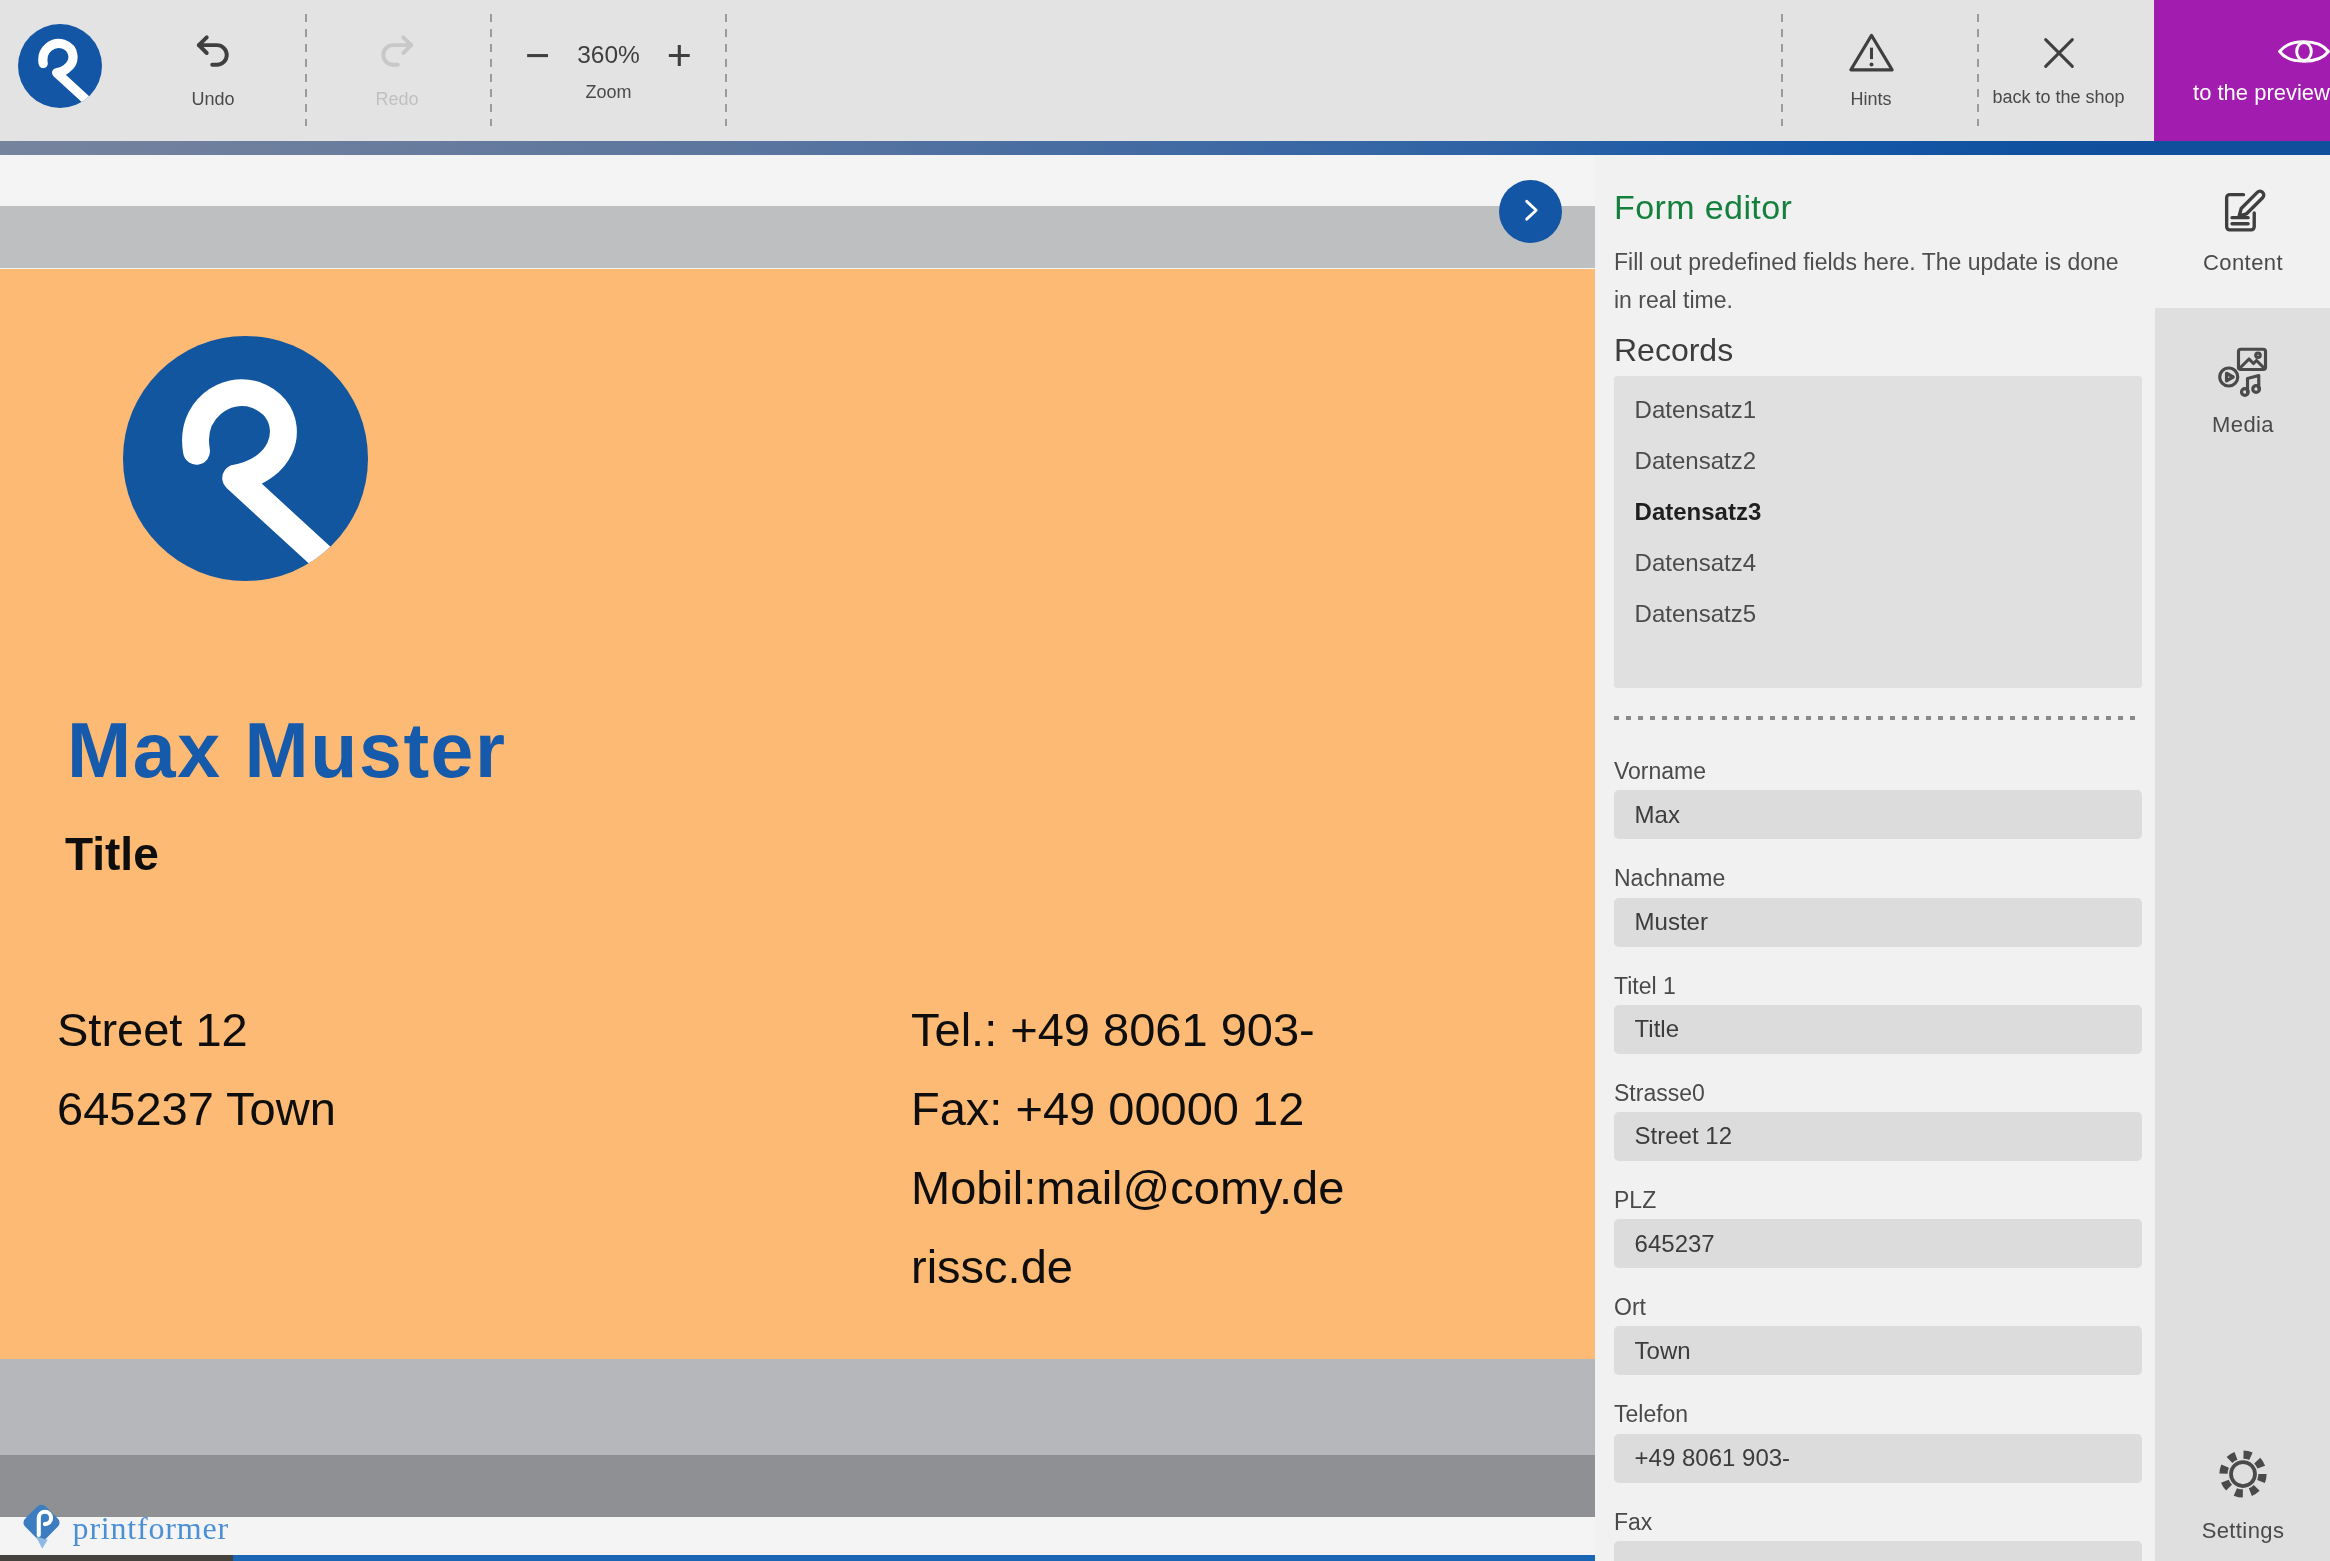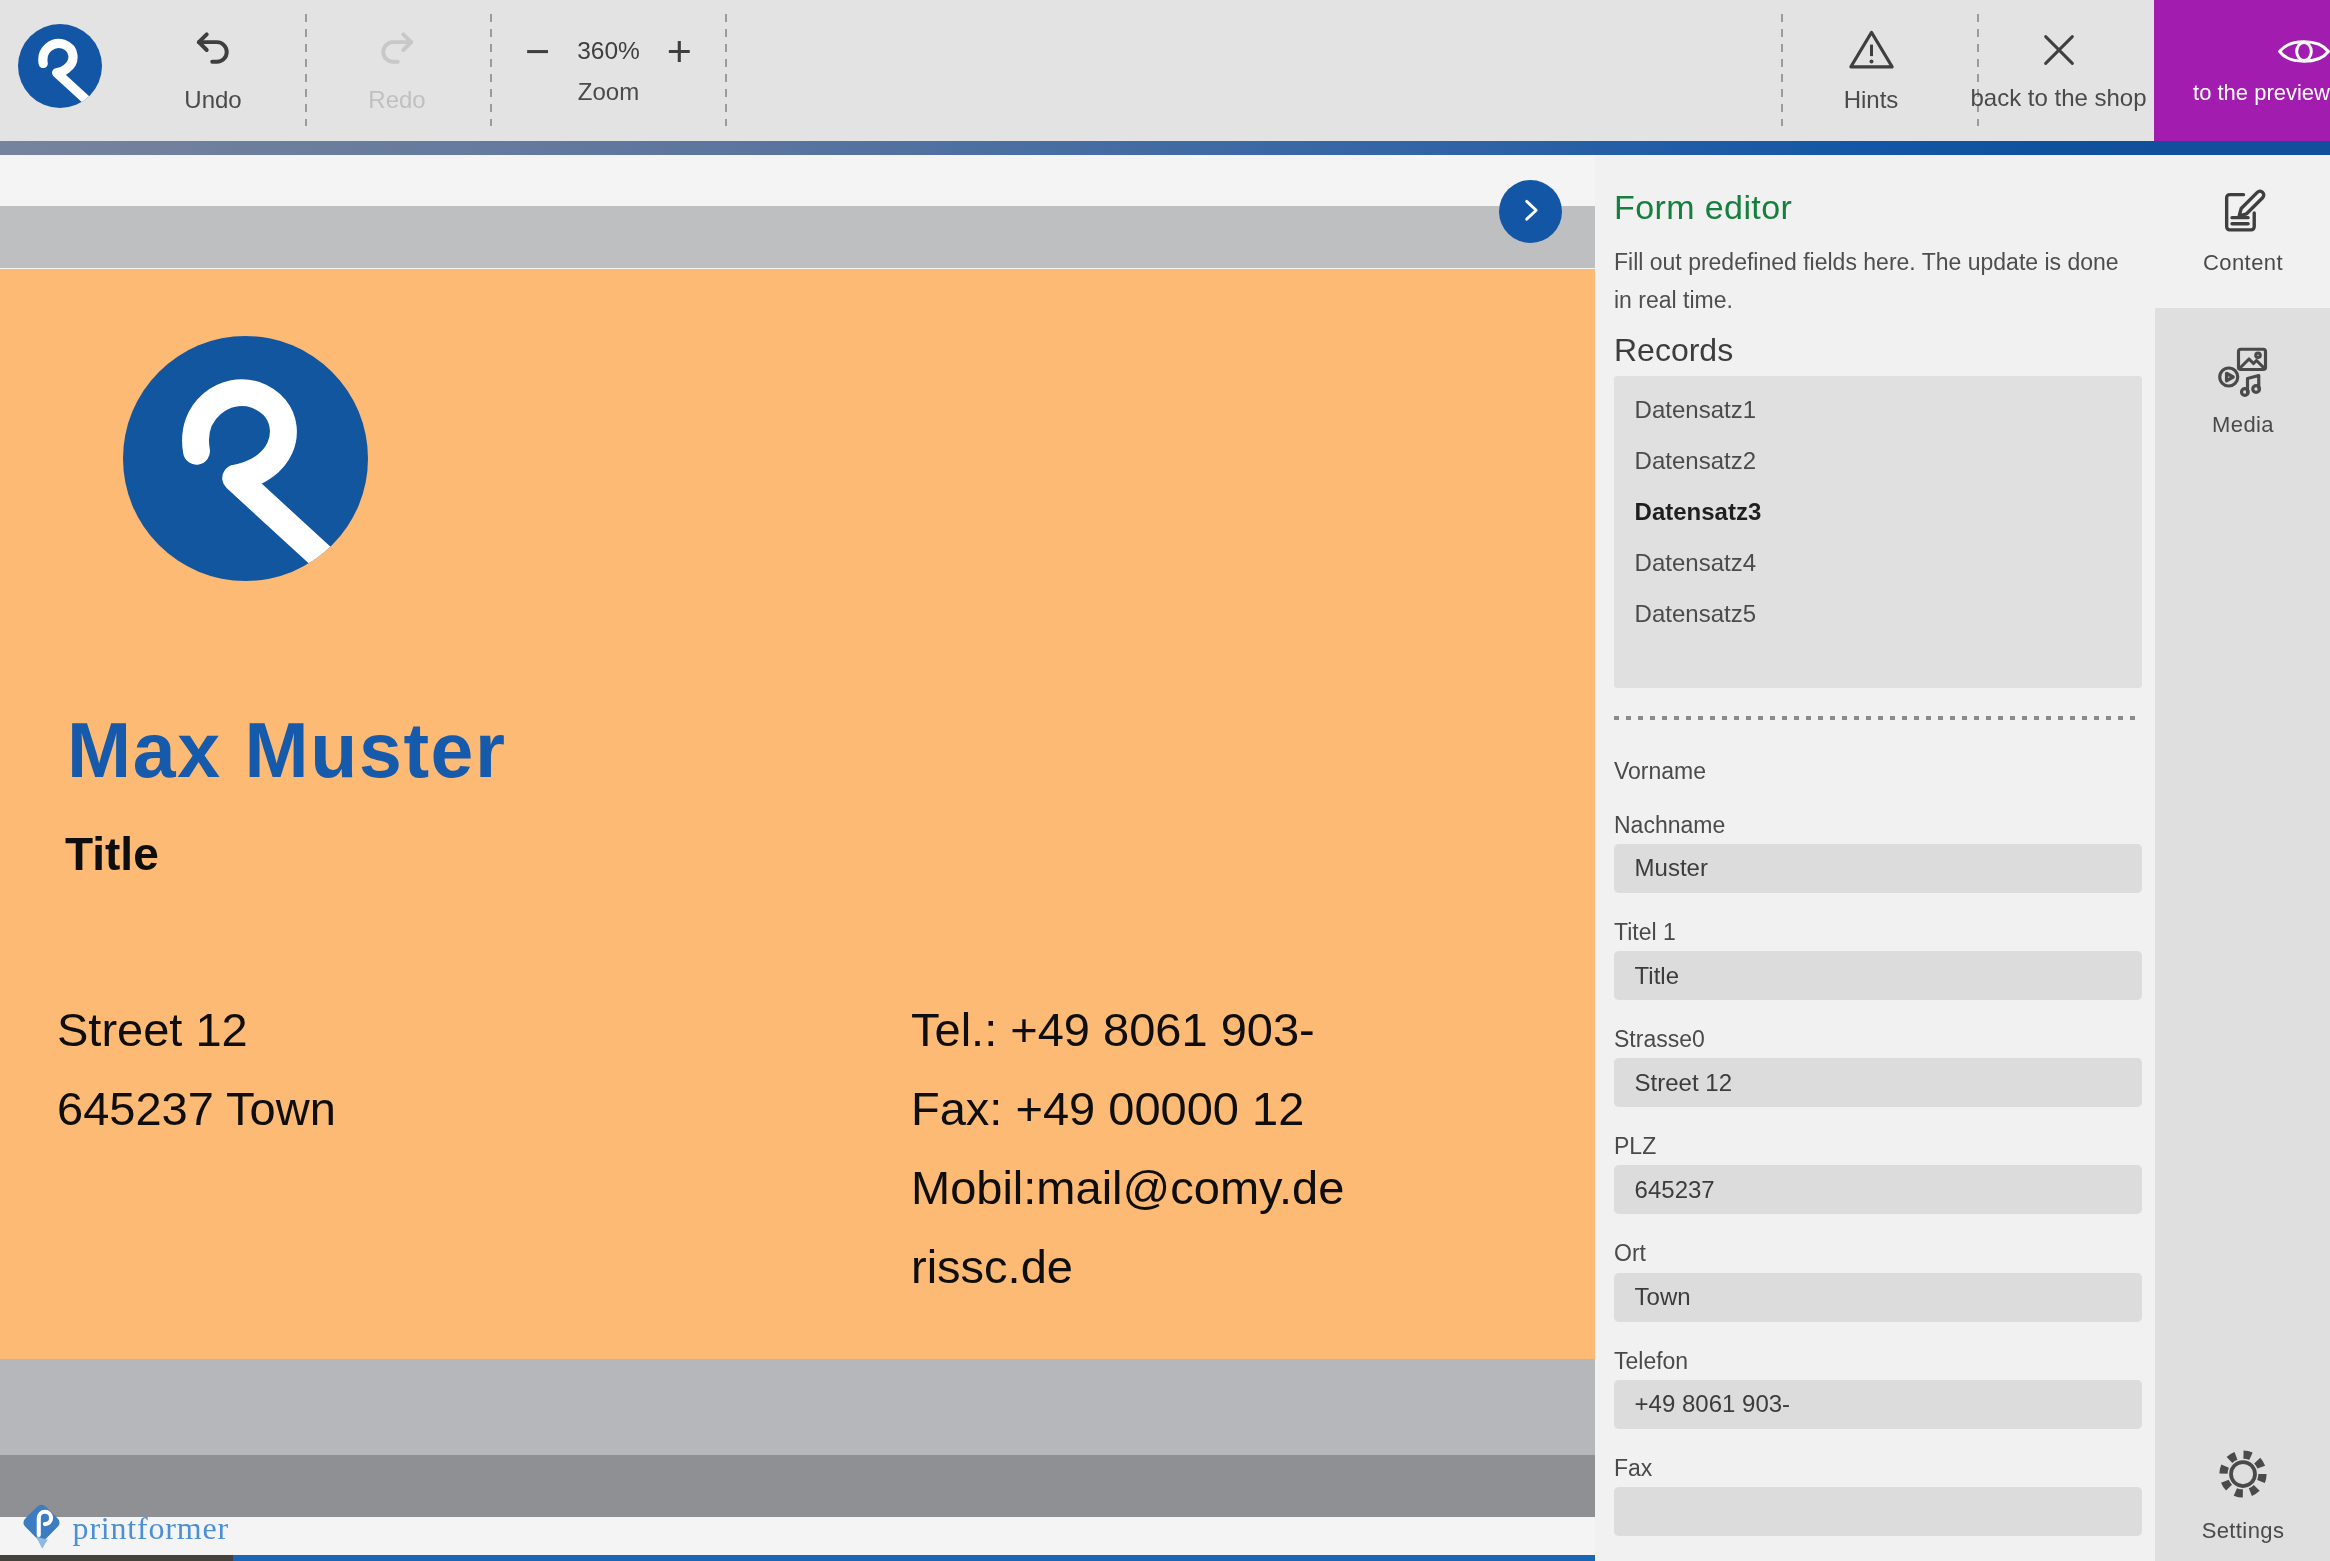--- a/index.html
+++ b/index.html
@@ -6,21 +6,21 @@
   .app{position:relative;width:2330px;height:1561px;overflow:hidden;
        background:#f4f4f5;font-family:"Liberation Sans",sans-serif;
        -webkit-font-smoothing:antialiased;}
   
   .toolbar{position:absolute;left:0;top:0;width:2330px;height:141px;background:#e3e3e4;}
   .logo-btn{position:absolute;left:18px;top:24px;width:84px;height:84px;cursor:pointer;}
   .vsep{position:absolute;top:14.2px;height:112px;width:2.4px;
         background:repeating-linear-gradient(to bottom,#9b9b9b 0 8px,transparent 8px 15px);}
   .tool{position:absolute;top:0;height:141px;display:flex;flex-direction:column;
         align-items:center;justify-content:center;color:#3f3f3f;cursor:pointer;}
-  .tool .lbl{margin-top:11px;font-size:24px;color:#4a4a4a;}
+  .tool .lbl{margin-top:11px;font-size:18px;color:#4a4a4a;}
   .tool.disabled{color:#c6c6c6;cursor:default;}
   .tool.disabled .lbl{color:#c0c0c0;}
   .zoomrow{display:flex;align-items:center;gap:27px;}
   .zoomsign{font-size:43px;font-weight:300;line-height:32px;color:#3f3f3f;cursor:pointer;}
   .zoomval{font-size:24.5px;color:#3f3f3f;}
   .preview-block{position:absolute;left:2154px;top:0;width:176px;height:141px;background:#a21caf;
         display:flex;flex-direction:column;align-items:flex-end;justify-content:center;
         color:#fff;cursor:pointer;}
   .preview-block .lbl{margin-top:9.5px;font-size:22px;color:#fff;}
   
@@ -241,20 +241,21 @@
       <div class="record selected">Datensatz3</div>
       <div class="record">Datensatz4</div>
       <div class="record">Datensatz5</div>
     </div>
 
     <div class="dashed"></div>
 
     <div class="fields">
       <div class="field">
         <label>Vorname</label>
+        <input type="text" value="Max" style="">
       </div>
       <div class="field">
         <label>Nachname</label>
         <input type="text" value="Muster" style="">
       </div>
       <div class="field">
         <label>Titel 1</label>
         <input type="text" value="Title" style="">
       </div>
       <div class="field">

